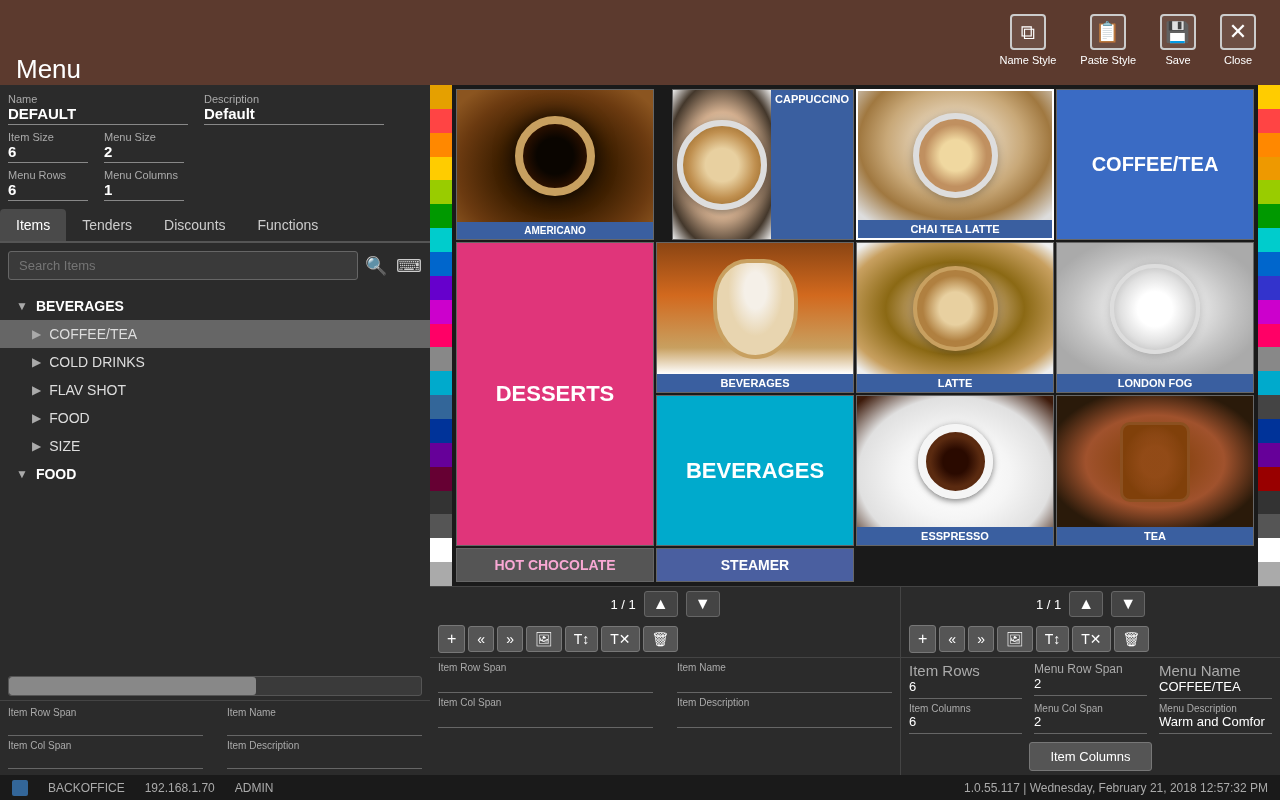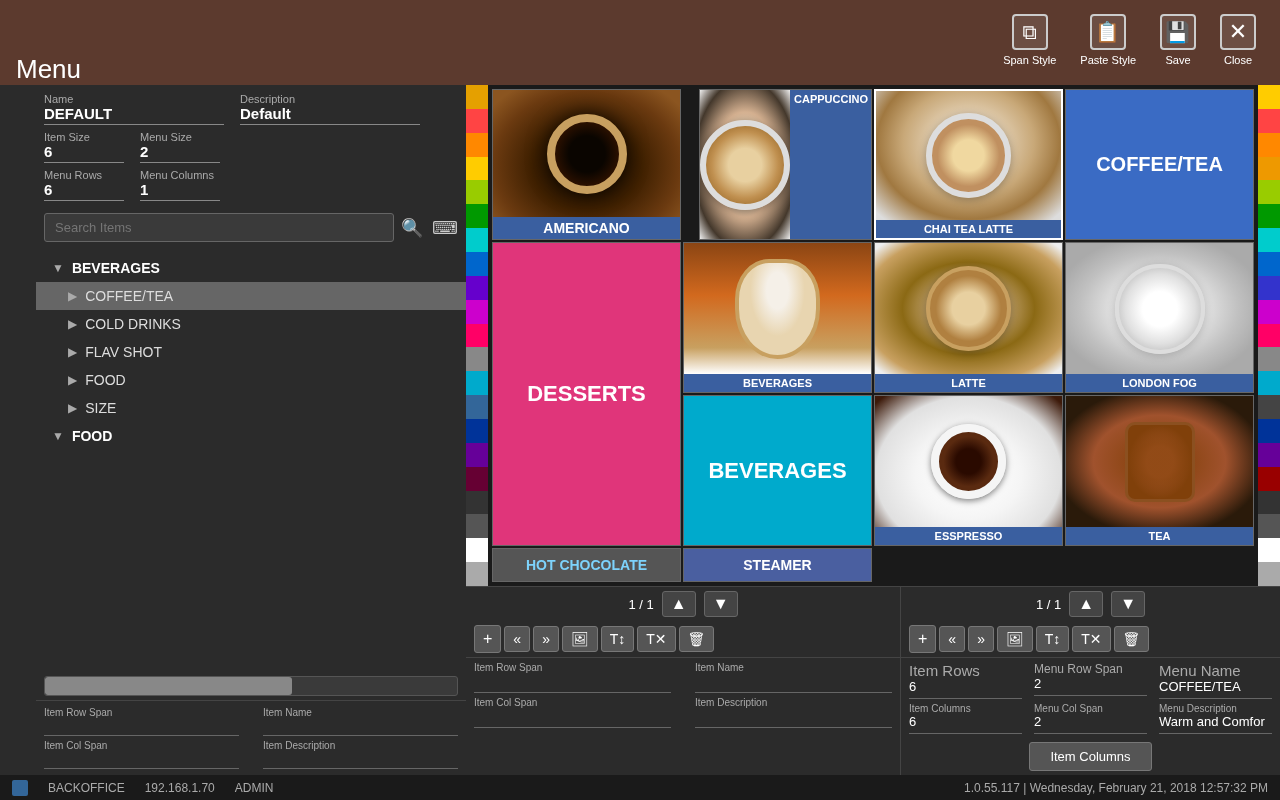--- a/index.html
+++ b/index.html
@@ -48,35 +48,35 @@
     .show-grouping { display: flex; align-items: center; gap: 6px; padding: 6px 8px; font-size: 12px; color: #ccc; }
     .show-grouping input { accent-color: #888; }
 
     
     .status-bar { height: 25px; background: #1a1a1a; display: flex; align-items: center; padding: 0 12px; font-size: 12px; color: #aaa; gap: 20px; }
 
     
     .app { display: flex; flex-direction: column; height: 800px; }
     .content-area { display: flex; flex: 1; overflow: hidden; }
 
-    .left-panel-full { width: 430px; display: flex; flex-direction: column; background: #2b2b2b; margin-left: 36px; }
+    .left-panel-full { width: 430px; display: flex; flex-direction: column; background: #2b2b2b; }
     .right-panel-full { flex: 1; display: flex; flex-direction: column; background: #2b2b2b; }
 
   </style>
 </head>
 <body>
 
 <div class="app">
 
   <div class="header">
     <span class="header-title">Menu</span>
     <div class="header-actions">
       <button class="header-btn">
         <div class="header-btn-icon">⧉</div>
-        <span>Span Style</span>
+        <span>Name Style</span>
       </button>
       <button class="header-btn">
         <div class="header-btn-icon">📋</div>
         <span>Paste Style</span>
       </button>
       <button class="header-btn">
         <div class="header-btn-icon">💾</div>
         <span>Save</span>
       </button>
       <button class="header-btn close-btn">
@@ -116,20 +116,26 @@
         <div class="field-group">
           <span class="field-label">Menu Rows</span>
           <span class="field-value short">6</span>
         </div>
         <div class="field-group">
           <span class="field-label">Menu Columns</span>
           <span class="field-value short">1</span>
         </div>
       </div>
 
+      <div class="tabs">
+        <button class="tab active">Items</button>
+        <button class="tab">Tenders</button>
+        <button class="tab">Discounts</button>
+        <button class="tab">Functions</button>
+      </div>
 
       <div class="search-area">
         <input class="search-input" type="text" placeholder="Search Items" style="">
         <button class="search-icon-btn">🔍</button>
         <button class="search-icon-btn">⌨</button>
       </div>
 
       <div class="tree">
         <div class="tree-item tree-group">
           <span class="arrow">▼</span>
@@ -213,21 +219,21 @@
             <div style="flex: 1 1 0%; background: rgb(255, 255, 255); min-height: 14px;"></div>
             <div style="flex: 1 1 0%; background: rgb(170, 170, 170); min-height: 14px;"></div>
           </div>
 
         <div style="flex:1;display:grid;grid-template-columns:repeat(4,1fr);grid-template-rows:repeat(3,1fr);gap:2px;padding:4px;background:#1a1a1a;">
 
           <div style="border:1px solid #666;display:flex;flex-direction:column;cursor:pointer;overflow:hidden;">
             <div style="flex:1;background:radial-gradient(ellipse at 50% 60%, #1a0d00 10%, #3d1f00 40%, #6b3a10 70%, #8b5520 90%);display:flex;align-items:center;justify-content:center;">
               <div style="width:80px;height:80px;border-radius:50%;background:radial-gradient(circle,#0a0500 40%,#2a1000 70%);box-shadow:0 0 20px rgba(0,0,0,0.8);border:8px solid #c8a060;"></div>
             </div>
-            <div style="background:#3a5fa0;padding:3px 4px;text-align:center;font-size:14px;font-weight:bold;color:#fff;">AMERICANO</div>
+            <div style="background:#3a5fa0;padding:3px 4px;text-align:center;font-size:10px;font-weight:bold;color:#fff;">AMERICANO</div>
           </div>
 
           <div style="border:1px solid #666;display:flex;flex-direction:row;cursor:pointer;overflow:hidden;margin-left:16px;">
             <div style="flex:1;background:radial-gradient(ellipse at 50% 50%, #f0e8d0 20%, #d4b090 50%, #c0906040 80%, #eeeeee 100%);display:flex;align-items:center;justify-content:center;">
               <div style="width:90px;height:90px;border-radius:50%;background:radial-gradient(circle,#e8d0a0 30%,#c09050 60%,#a07030 80%);box-shadow:0 2px 8px rgba(0,0,0,0.4);border:6px solid #ddd;"></div>
             </div>
             <div style="background:#3a5fa0;padding:3px 4px;text-align:center;font-size:11px;font-weight:bold;color:#fff;">CAPPUCCINO</div>
           </div>
 
           <div style="border:2px solid #fff;display:flex;flex-direction:column;cursor:pointer;overflow:hidden;">
@@ -274,21 +280,21 @@
           </div>
 
           <div style="border:1px solid #666;display:flex;flex-direction:column;cursor:pointer;overflow:hidden;">
             <div style="flex:1;background:radial-gradient(ellipse at 50% 50%, #8b4513 20%, #a0522d 50%, #2a1a0a 80%);display:flex;align-items:center;justify-content:center;">
               <div style="width:70px;height:80px;background:radial-gradient(ellipse,#c0703020 30%,#80400a 70%);border-radius:10px;border:3px solid #8b5020;"></div>
             </div>
             <div style="background:#3a5fa0;padding:3px 4px;text-align:center;font-size:11px;font-weight:bold;color:#fff;">TEA</div>
           </div>
 
           <div style="border:1px solid #666;background:#555;display:flex;align-items:center;justify-content:center;cursor:pointer;">
-            <span style="font-size:14px;font-weight:bold;color:#7dd3fc;text-align:center;padding:8px;">HOT CHOCOLATE</span>
+            <span style="font-size:14px;font-weight:bold;color:#f9a8d4;text-align:center;padding:8px;">HOT CHOCOLATE</span>
           </div>
 
           <div style="border:1px solid #666;background:#e0357a;display:flex;align-items:center;justify-content:center;cursor:pointer;grid-row:2/4;">
             <span style="font-size:22px;font-weight:bold;color:#fff;text-align:center;padding:8px;">DESSERTS</span>
           </div>
 
           <div style="border:1px solid #666;background:#4a5fa0;display:flex;align-items:center;justify-content:center;cursor:pointer;">
             <span style="font-size:14px;font-weight:bold;color:#fff;text-align:center;padding:8px;">STEAMER</span>
           </div>
 

